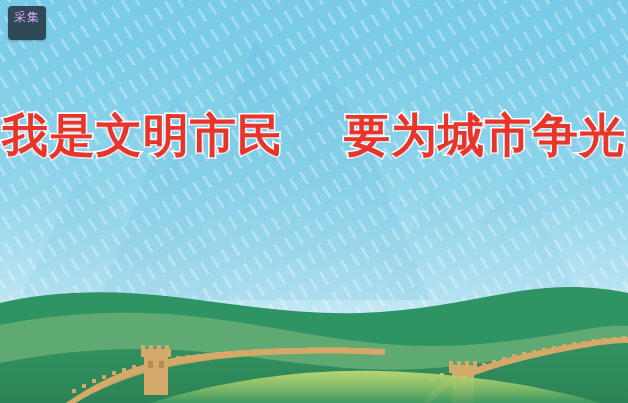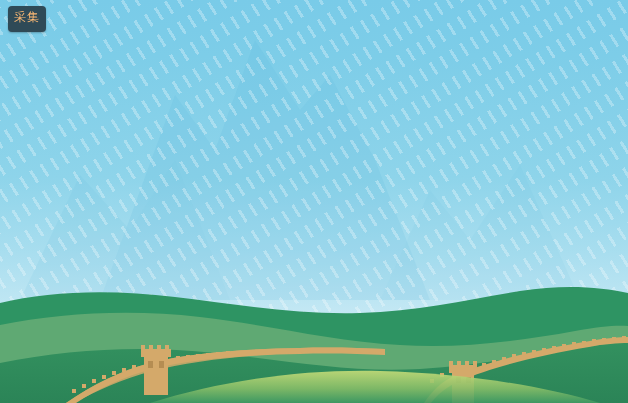--- a/index.html
+++ b/index.html
@@ -106,26 +106,26 @@
   }
   .slogan-line .seg { display: inline-block; }
   .slogan-line .gap { display: inline-block; width: 26px; }
 
   
   .capture-btn {
     position: absolute;
     left: 8px;
     top: 6px;
     min-width: 38px;
-    height: 26px;
+    height: 34px;
     box-sizing: border-box;
     padding: 0 6px;
     border-radius: 4px;
     background: #2f4a57;
-    color: #fdba74;
+    color: #f0abfc;
     font-family: "DejaVu Sans", "Liberation Sans", sans-serif;
     font-size: 12px;
     line-height: 22px;
     text-align: center;
     letter-spacing: 1px;
     cursor: pointer;
     user-select: none;
     box-shadow: 0 1px 2px rgba(0,0,0,0.25);
   }
 </style>
@@ -261,17 +261,22 @@
         <rect x="466" y="114" width="5" height="6" fill="#b58d52"></rect>
       </g>
     </g>
 
     <g>
       <path d="M150,140 C220,118 300,106 380,108 C460,110 540,122 600,140 Z" fill="url(#gradHighlight)" opacity="0.9"></path>
     </g>
   </svg>
 
   <div class="slogan">
+    <div class="slogan-line">
+      <span class="seg">我是文明市民</span>
+      <span class="gap"></span>
+      <span class="seg">要为城市争光</span>
+    </div>
   </div>
 
   <div class="capture-btn">采集</div>
 
 </div>
 
 </body></html>

